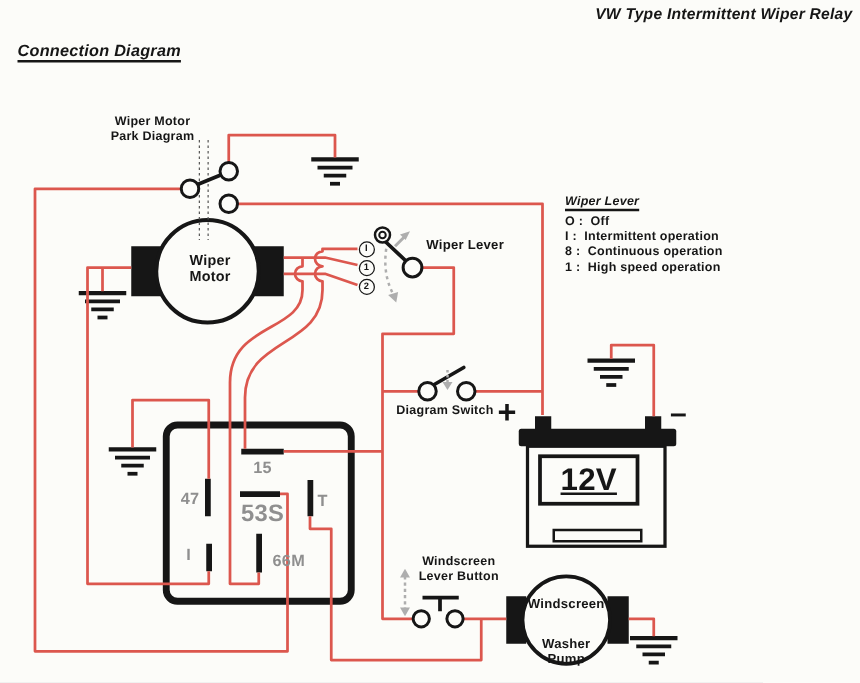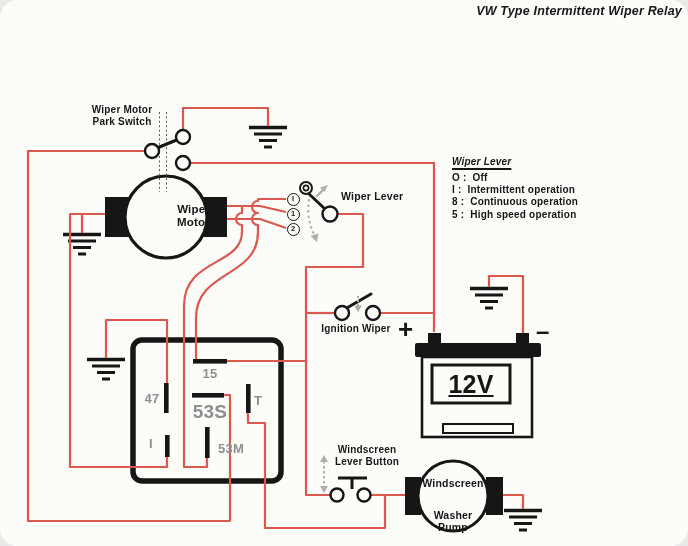--- a/index.html
+++ b/index.html
@@ -1,17 +1,17 @@
 <!DOCTYPE html>
 <html style="--wire: #dc574e; --graylabel: #8f8f8f; --arrow: #aeaeae;"><head>
 <meta charset="utf-8">
 <style>
   html,body{margin:0;padding:0;background:#e9e9e9;}
   .stage{position:relative;width:688px;height:546px;background:#fcfcf9;overflow:hidden;
-         font-family:"Liberation Sans",sans-serif;font-weight:700;color:#161616;border-radius:18px;}
+         font-family:"Liberation Sans",sans-serif;font-weight:700;color:#161616;}
   .stage svg{position:absolute;left:0;top:0;}
   .lbl{position:absolute;font-weight:700;color:#161616;letter-spacing:.2px;}
   .ctr{text-align:center;}
   .it{font-style:italic;}
   .und{text-decoration:underline;text-underline-offset:3px;text-decoration-thickness:1.5px;}
   .gray{color:var(--graylabel);}
   .w{fill:none;stroke:var(--wire);stroke-width:2.2px;stroke-linejoin:round;stroke-linecap:butt;}
   .blkline{fill:none;stroke:#161616;}
   .dot{stroke:#5a5a5a;stroke-width:1px;stroke-dasharray:2,2.4;fill:none;}
   .garrow{stroke:var(--arrow);fill:none;}
@@ -152,42 +152,43 @@
       <circle cx="337" cy="495" r="6.5" fill="#fcfcf9" stroke="#161616" stroke-width="2.4"></circle>
       <circle cx="364" cy="495" r="6.5" fill="#fcfcf9" stroke="#161616" stroke-width="2.4"></circle>
       <path class="garrow" stroke-width="2" stroke-dasharray="2.5,2.5" d="M324,461 V487"></path>
       <polygon class="gfill" points="324,455 320,462 328,462"></polygon>
       <polygon class="gfill" points="324,493 320,486 328,486"></polygon>
     </g>
   </svg>
 
   <div class="lbl it" style="left:350px;top:4px;width:332px;text-align:right;font-size:12.5px;">VW Type Intermittent Wiper Relay</div>
 
+  <div class="lbl it und" style="left:14px;top:33px;font-size:13px;">Connection Diagram</div>
 
   <div class="lbl ctr" style="left:62px;top:92px;width:120px;font-size:10px;line-height:11.5px;">
-    <span style="display:block;margin-top:12px;">Wiper Motor</span>
-    <span style="display:block;">Park Switch</span>
-  </div>
-
-  <div class="lbl ctr" style="left:126px;top:203px;width:84px;font-size:11.5px;line-height:13px;text-align:right;">
+    <span style="display:block;">Wiper Motor</span>
+    <span style="display:block;">Park Diagram</span>
+  </div>
+
+  <div class="lbl ctr" style="left:126px;top:203px;width:84px;font-size:11.5px;line-height:13px;">
     <span style="display:block;">Wiper</span>
     <span style="display:block;">Motor</span>
   </div>
 
   <div class="lbl" style="left:341px;top:190px;font-size:10.5px;">Wiper Lever</div>
 
   <div class="lbl" style="left:452px;top:156px;">
     <div class="it und" style="font-size:10px;margin-bottom:5px;">Wiper Lever</div>
     <div class="legend-item">O :  Off</div>
     <div class="legend-item">I :  Intermittent operation</div>
     <div class="legend-item">8 :  Continuous operation</div>
-    <div class="legend-item">5 :  High speed operation</div>
-  </div>
-
-  <div class="lbl ctr" style="left:300px;top:323px;width:112px;font-size:10px;">Ignition Wiper</div>
+    <div class="legend-item">1 :  High speed operation</div>
+  </div>
+
+  <div class="lbl ctr" style="left:300px;top:323px;width:112px;font-size:10px;">Diagram Switch</div>
 
   <div class="lbl ctr" style="left:312px;top:444px;width:110px;font-size:10px;line-height:12px;">
     <span style="display:block;">Windscreen</span>
     <span style="display:block;">Lever Button</span>
   </div>
 
   <div class="lbl ctr" style="left:413px;top:478px;width:80px;font-size:10.5px;line-height:11.8px;">
     <span style="display:block;">Windscreen</span>
     <span style="display:block;margin-top:20px;">Washer</span>
     <span style="display:block;text-align:center;">Pump</span>
@@ -195,19 +196,19 @@
 
   <div class="lbl ctr" style="left:432px;top:365px;width:78px;height:24px;font-size:25px;line-height:38px;text-decoration:underline;">12V</div>
   <div class="lbl" style="left:398px;top:314px;font-size:26px;">+</div>
   <div class="lbl" style="left:536px;top:317px;font-size:24px;">–</div>
 
   <div class="lbl ctr gray" style="left:140px;top:391px;width:24px;font-size:13px;">47</div>
   <div class="lbl ctr gray" style="left:197px;top:366px;width:26px;font-size:13px;">15</div>
   <div class="lbl ctr gray" style="left:192px;top:401px;width:36px;font-size:19px;">53S</div>
   <div class="lbl ctr gray" style="left:251px;top:393px;width:14px;font-size:13px;">T</div>
   <div class="lbl ctr gray" style="left:145px;top:436px;width:12px;font-size:13px;">I</div>
-  <div class="lbl ctr gray" style="left:210px;top:441px;width:42px;font-size:13px;">53M</div>
+  <div class="lbl ctr gray" style="left:210px;top:441px;width:42px;font-size:13px;">66M</div>
 
   <div class="contact" style="left:286.5px;top:192.5px;">I</div>
   <div class="contact" style="left:286.5px;top:207.5px;">1</div>
   <div class="contact" style="left:286.5px;top:222.5px;">2</div>
 
 </div>
 
 </body></html>

